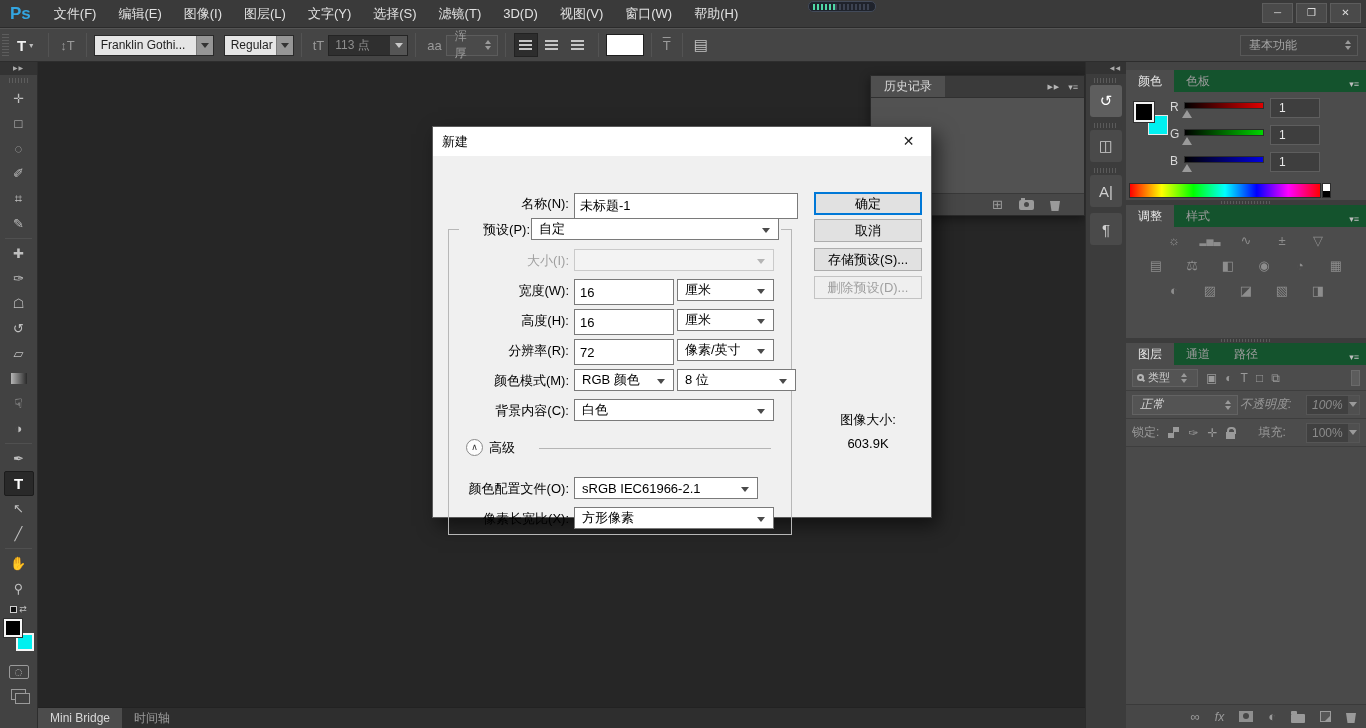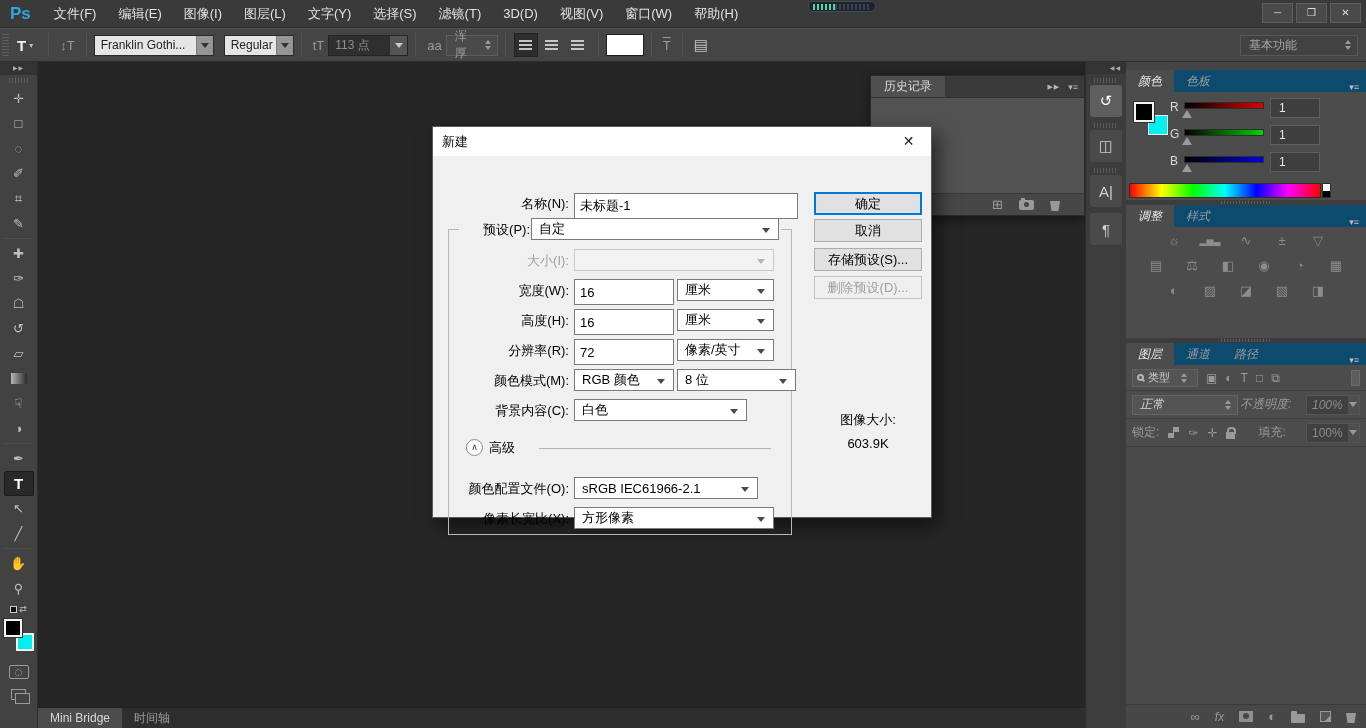--- a/index.html
+++ b/index.html
@@ -80,21 +80,21 @@
 
   
   .strip { position:absolute; left:1085px; top:62px; bottom:0; width:41px; background:#3c3c3c; border-left:1px solid #2c2c2c; z-index:15; }
   .strip-collapse { height:12px; text-align:right; padding-right:5px; color:#aaa; font-size:6px; line-height:12px; letter-spacing:1px; background:#333; }
   .s-grip { height:5px; margin:4px 8px 2px; background:repeating-linear-gradient(90deg,#5a5a5a 0 1px,transparent 1px 3px); }
   .strip-btn { width:32px; height:32px; margin:2px auto 6px; background:#4a4a4a; border-radius:3px; display:flex; align-items:center; justify-content:center; color:#cfcfcf; font-size:15px; }
   .strip-btn.active { background:#5e5e5e; color:#fff; }
 
   
   .panels { position:absolute; left:1126px; top:62px; bottom:0; width:240px; background:#444; z-index:15; }
-  .ptabs { height:22px; background:#0c4a6e; display:flex; align-items:flex-end;font-style:italic; }
+  .ptabs { height:22px; background:#14532d; display:flex; align-items:center; }
   .ptab { padding:0 12px; line-height:22px; font-size:12px; color:#9a9a9a; }
   .ptab.active { background:#4c4c4c; color:#e6e6e6; }
   .pmenu { margin-left:auto; color:#bfbfbf; font-size:9px; padding:5px 7px 0 0; }
   .psep { height:5px; background:#3c3c3c; display:flex; align-items:center; justify-content:center; }
   .psep i { width:50px; height:3px; background:repeating-linear-gradient(90deg,#5a5a5a 0 1px,transparent 1px 3px); }
 
   .color-panel { position:absolute; top:8px; left:0; right:0; height:135px; }
   .cp-body { position:relative; height:113px; background:#4c4c4c; }
   .cp-swatches { position:absolute; left:8px; top:10px; width:36px; height:36px; }
   .cp-fg { position:absolute; left:0; top:0; width:20px; height:20px; background:#000; border:2px solid #f2f2f2; box-shadow:0 0 0 1px #2f2f2f; z-index:2; }
@@ -587,21 +587,21 @@
     <span class="dcmb" style="left:141px;top:213px;width:100px">
         <span class="ctext">RGB 颜色</span>
         <i class="chev"></i>
       </span>
     <span class="dcmb" style="left:244px;top:213px;width:119px">
         <span class="ctext">8 位</span>
         <i class="chev"></i>
       </span>
 
     <span class="dlbl" style="top:244px">背景内容(C):</span>
-    <span class="dcmb" style="left:141px;top:243px;width:173px">
+    <span class="dcmb" style="left:141px;top:243px;width:200px">
         <span class="ctext">白色</span>
         <i class="chev"></i>
       </span>
 
     <span class="adv-circle">∧</span>
     <span class="adv-label">高级</span>
     <span class="adv-line"></span>
 
     <span class="dlbl" style="top:322px">颜色配置文件(O):</span>
     <span class="dcmb" style="left:141px;top:321px;width:184px">

